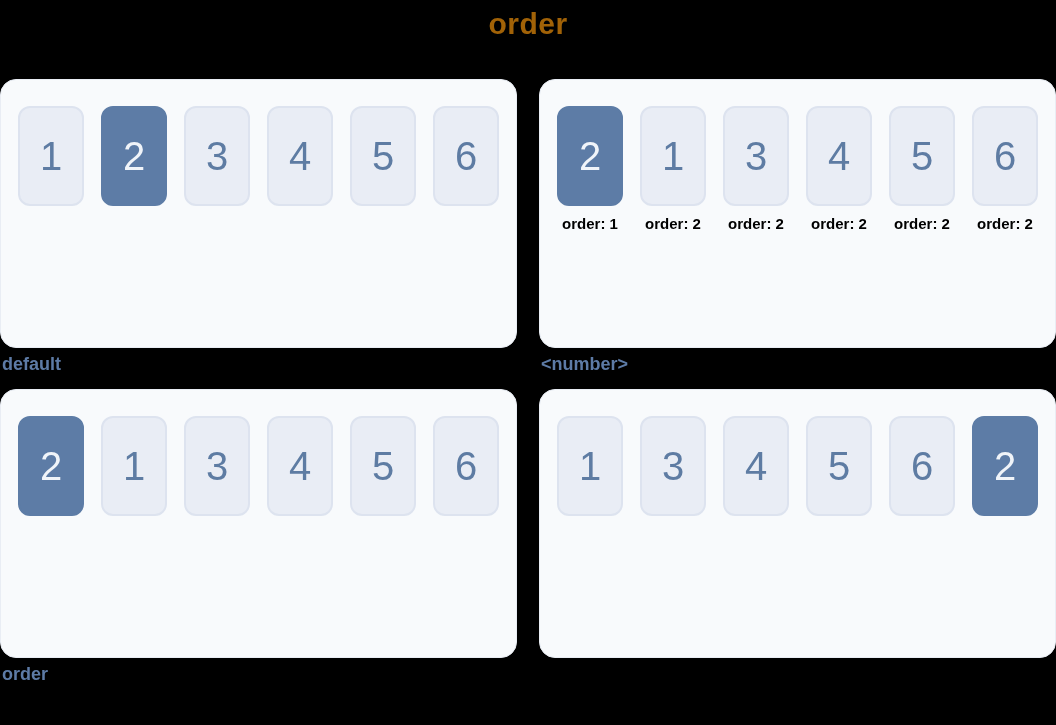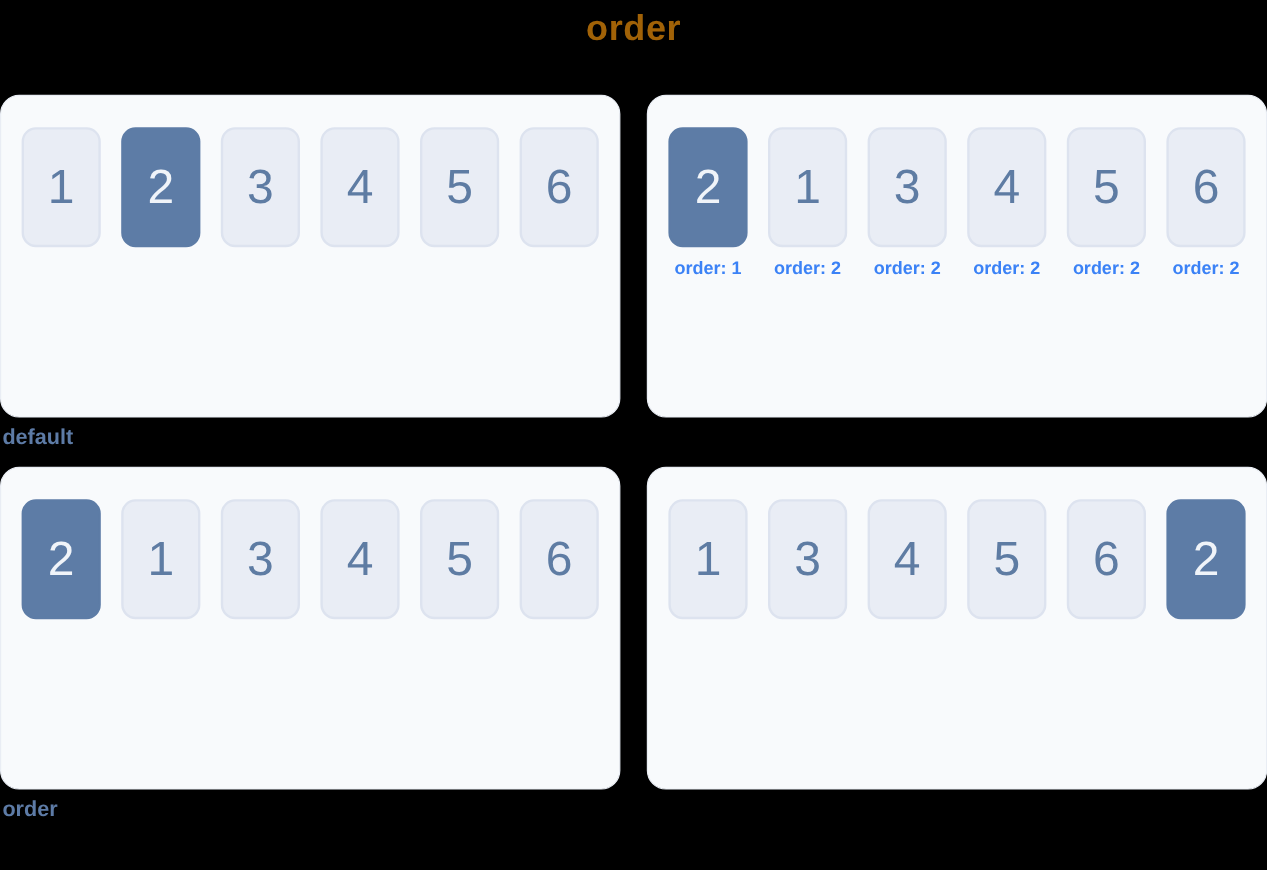--- a/index.html
+++ b/index.html
@@ -59,21 +59,21 @@
   }
   .box.highlight {
     background: #5d7ca6;
     border-color: #5d7ca6;
     color: #f0f4f9;
   }
   .caption {
     margin-top: 9px;
     font-size: 15px;
     font-weight: 600;
-    color: #3b82f6;
+    color: #000000;
     white-space: nowrap;
   }
   .panel-label {
     margin: 8px 0 16px 2px;
     font-size: 18px;
     font-weight: 700;
     color: #5d7ba6;
     line-height: 17px;
   }
 </style>
@@ -129,20 +129,21 @@
           </div>
           <div class="flex-item">
             <div class="box">5</div>
             <div class="caption">order: 2</div>
           </div>
           <div class="flex-item">
             <div class="box">6</div>
             <div class="caption">order: 2</div>
           </div>
         </div>
+      <div class="panel-label">&lt;number&gt;</div>
     </div>
 
     <div class="panel-group">
       <div class="panel-card">
           <div class="flex-item">
             <div class="box highlight">2</div>
           </div>
           <div class="flex-item">
             <div class="box">1</div>
           </div>

